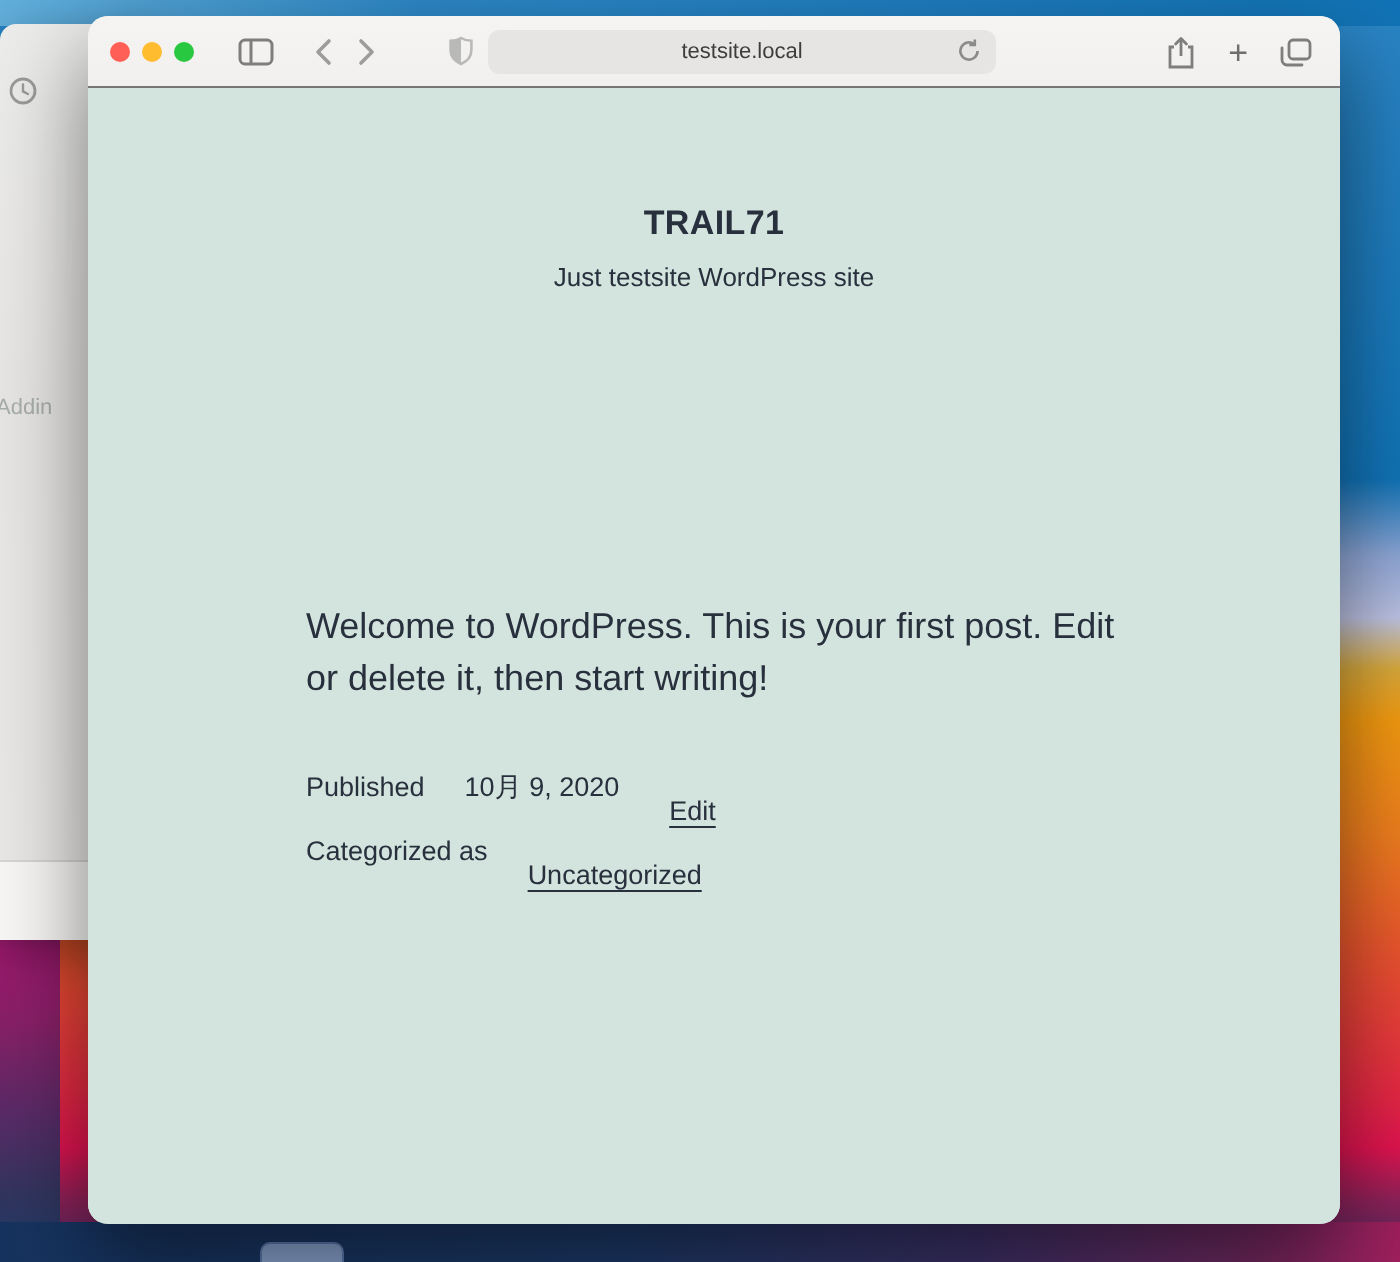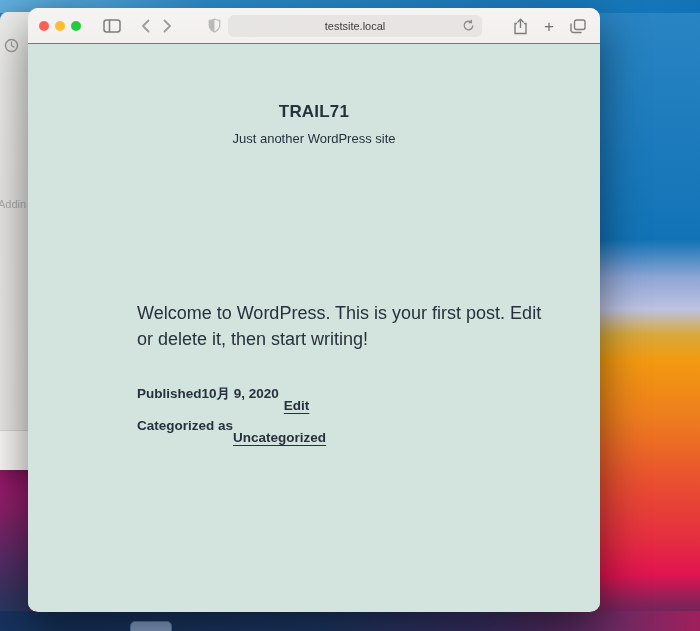--- a/index.html
+++ b/index.html
@@ -50,21 +50,21 @@
 
   
   .dock-nub {
     position: absolute; left: 130px; top: 621px; width: 42px; height: 14px;
     background: #8aa4d0; border: 1.5px solid #5c7bb0;
     border-radius: 5px 5px 0 0;
   }
 
   
   .safari {
-    position: absolute; left: 28px; top: 8px; width: 572px; height: 604px;
+    position: absolute; left: 44px; top: 8px; width: 626px; height: 604px;
     border-radius: 10px; overflow: hidden;
     box-shadow: 0 18px 45px rgba(0,0,0,0.5);
     background: #d2e4dd;
   }
   .toolbar {
     position: relative; height: 36px;
     background: linear-gradient(180deg, #f5f4f2 0%, #f1f0ee 100%);
     border-bottom: 1px solid #767674;
     display: flex; align-items: center;
   }
@@ -121,21 +121,21 @@
     text-decoration-color: #44505c;
   }
   .post-body {
     position: absolute; top: 256px; left: 109px; width: 420px;
     font-size: 18px; line-height: 26px; color: #28303d;
   }
   .post-meta {
     position: absolute; top: 340px; left: 109px;
     font-size: 13.5px; line-height: 20px; color: #28303d;
   }
-  .meta-line { display: flex; gap: 0; font-weight: bold; }
+  .meta-line { display: flex; gap: 20px; }
   .meta-link {
     color: #28303d; text-decoration: underline;
     text-underline-offset: 3px; text-decoration-thickness: 1px; margin-top: 12px;
   }
   .edit-gap { margin-left: 5px; }
 
   svg { display: block; }
 </style>
 </head>
 <body>
@@ -218,21 +218,21 @@
           <path d="M11 13.5 H3.5 A2.5 2.5 0 0 1 1 11 V5" fill="none" stroke="currentColor" stroke-width="1.4" stroke-linecap="round"></path>
         </svg>
       </button>
     </div>
   </div>
 
   <div class="page">
 
     <header class="site-branding">
       <div class="site-title">TRAIL71</div>
-      <div class="site-tagline">Just another WordPress site</div>
+      <div class="site-tagline">Just testsite WordPress site</div>
     </header>
 
 
     <p class="post-body">Welcome to WordPress. This is your first post. Edit or delete it, then start writing!</p>
 
     <div class="post-meta">
       <div class="meta-line">
         <span>Published</span>
         <span>10月 9, 2020</span>
         <a class="meta-link edit-gap">Edit</a>

